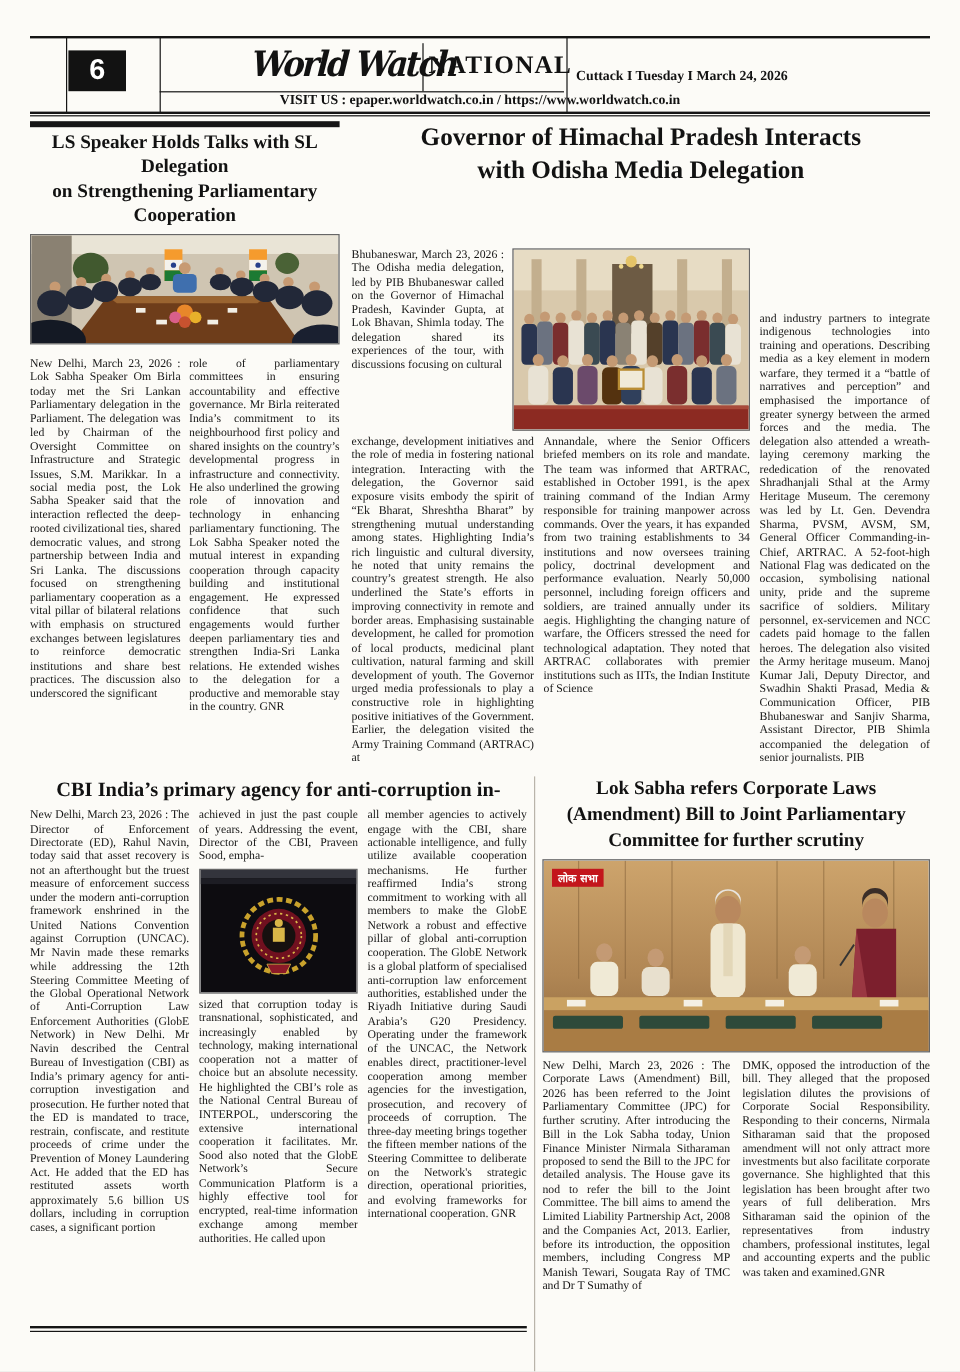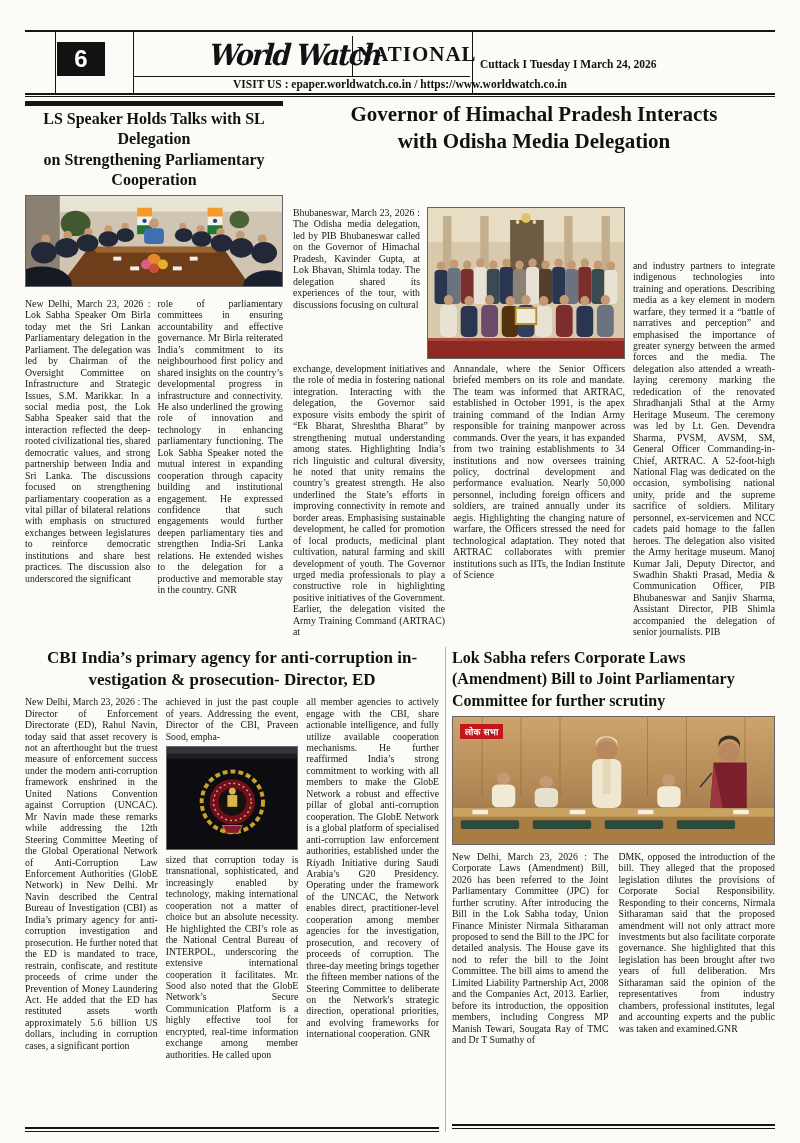--- a/index.html
+++ b/index.html
@@ -57,22 +57,22 @@
   .gov-c2 { flex:1; }
   .gov-c3 { width:142px; }
   
   .art-cbi { width:414px; }
   .cbi-head { font-size:17px; font-weight:bold; text-align:center; line-height:1.3; }
   .cbi-body { display:flex; gap:8px; height:428px; margin-top:5px; }
   .cbi-body > div { flex:1; }
   .cbi-logo { margin:4px 0; height:104px; }
   
   .art-jpc { flex:1; }
-  .jpc-head { font-size:16px; font-weight:bold; line-height:1.33; }
-  .jpc-photo { margin-top:5px; height:129px; position:relative; }
+  .jpc-head { font-size:16px; font-weight:bold; text-align:center; line-height:1.33; }
+  .jpc-photo { margin-top:5px; height:161px; position:relative; }
   .jpc-badge { position:absolute; top:7px; left:7px; background:#c3161c; color:#fff;
                font-size:9px; font-weight:bold; padding:1px 5px;
                font-family:"DejaVu Sans", sans-serif; }
   .jpc-body { display:flex; gap:10px; height:270px; margin-top:6px; }
   .jpc-body .bt { flex:1; }
   .vdiv { width:1px; background:#b9b4aa; }
 </style>
 </head>
 <body>
 
@@ -259,21 +259,20 @@
         <div class="gov-c3 bt">and industry partners to integrate indigenous technologies into training and operations. Describing media as a key element in modern warfare, they termed it a “battle of narratives and perception” and emphasised the importance of greater synergy between the armed forces and the media. The delegation also attended a wreath-laying ceremony marking the rededication of the renovated Shradhanjali Sthal at the Army Heritage Museum. The ceremony was led by Lt. Gen. Devendra Sharma, PVSM, AVSM, SM, General Officer Commanding-in-Chief, ARTRAC. A 52-foot-high National Flag was dedicated on the occasion, symbolising national unity, pride and the supreme sacrifice of soldiers. Military personnel, ex-servicemen and NCC cadets paid homage to the fallen heroes. The delegation also visited the Army heritage museum. Manoj Kumar Jali, Deputy Director, and Swadhin Shakti Prasad, Media &amp; Communication Officer, PIB Bhubaneswar and Sanjiv Sharma, Assistant Director, PIB Shimla accompanied the delegation of senior journalists. PIB</div>
       </div>
     </div>
   </div>
 
   <div class="row-bottom">
 
     <div class="art-cbi">
       <div class="cbi-head">
         <div>CBI India’s primary agency for anti-corruption in-</div>
-        <div>vestigation &amp; prosecution- Director, ED</div>
       </div>
       <div class="cbi-body">
         <div class="bt">New Delhi, March 23, 2026 : The Director of Enforcement Directorate (ED), Rahul Navin, today said that asset recovery is not an afterthought but the truest measure of enforcement success under the modern anti-corruption framework enshrined in the United Nations Convention against Corruption (UNCAC). Mr Navin made these remarks while addressing the 12th Steering Committee Meeting of the Global Operational Network of Anti-Corruption Law Enforcement Authorities (GlobE Network) in New Delhi. Mr Navin described the Central Bureau of Investigation (CBI) as India’s primary agency for anti-corruption investigation and prosecution. He further noted that the ED is mandated to trace, restrain, confiscate, and restitute proceeds of crime under the Prevention of Money Laundering Act. He added that the ED has restituted assets worth approximately 5.6 billion US dollars, including in corruption cases, a significant portion</div>
         <div>
           <div class="bt">achieved in just the past couple of years. Addressing the event, Director of the CBI, Praveen Sood, empha-</div>
           <div class="photo cbi-logo">
             <svg viewBox="0 0 132 104" preserveAspectRatio="none">
               <rect width="132" height="104" fill="#0d0c10"></rect>
               <rect width="132" height="7" fill="#33343c"></rect>
               <rect y="7" width="132" height="5" fill="#1d1d24"></rect>

